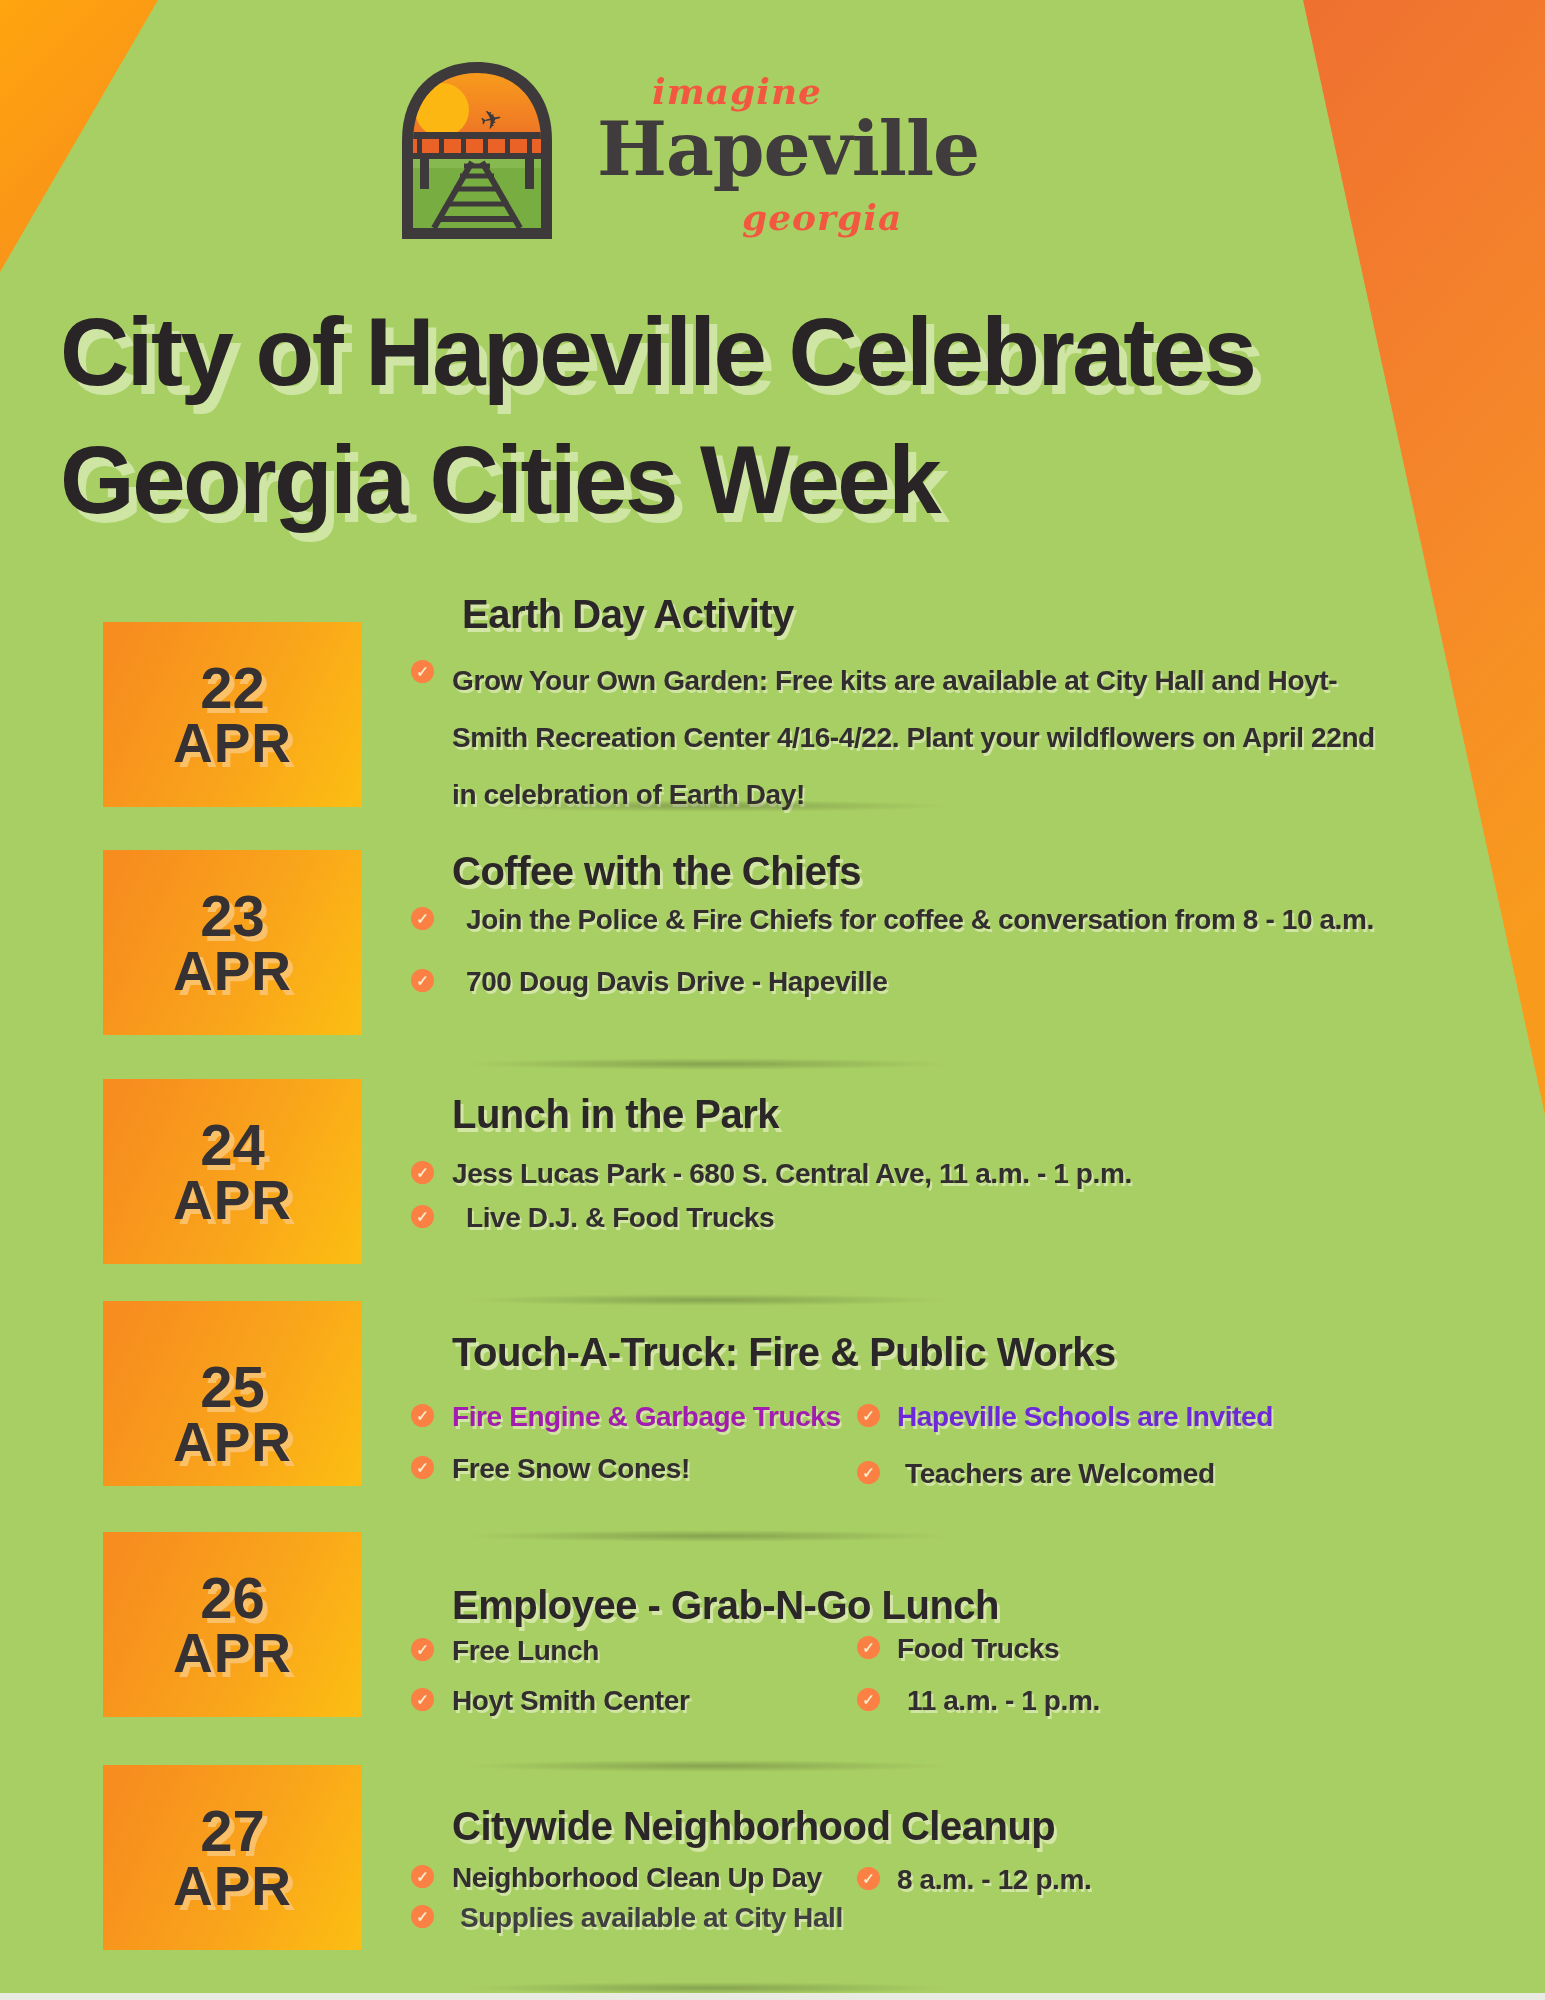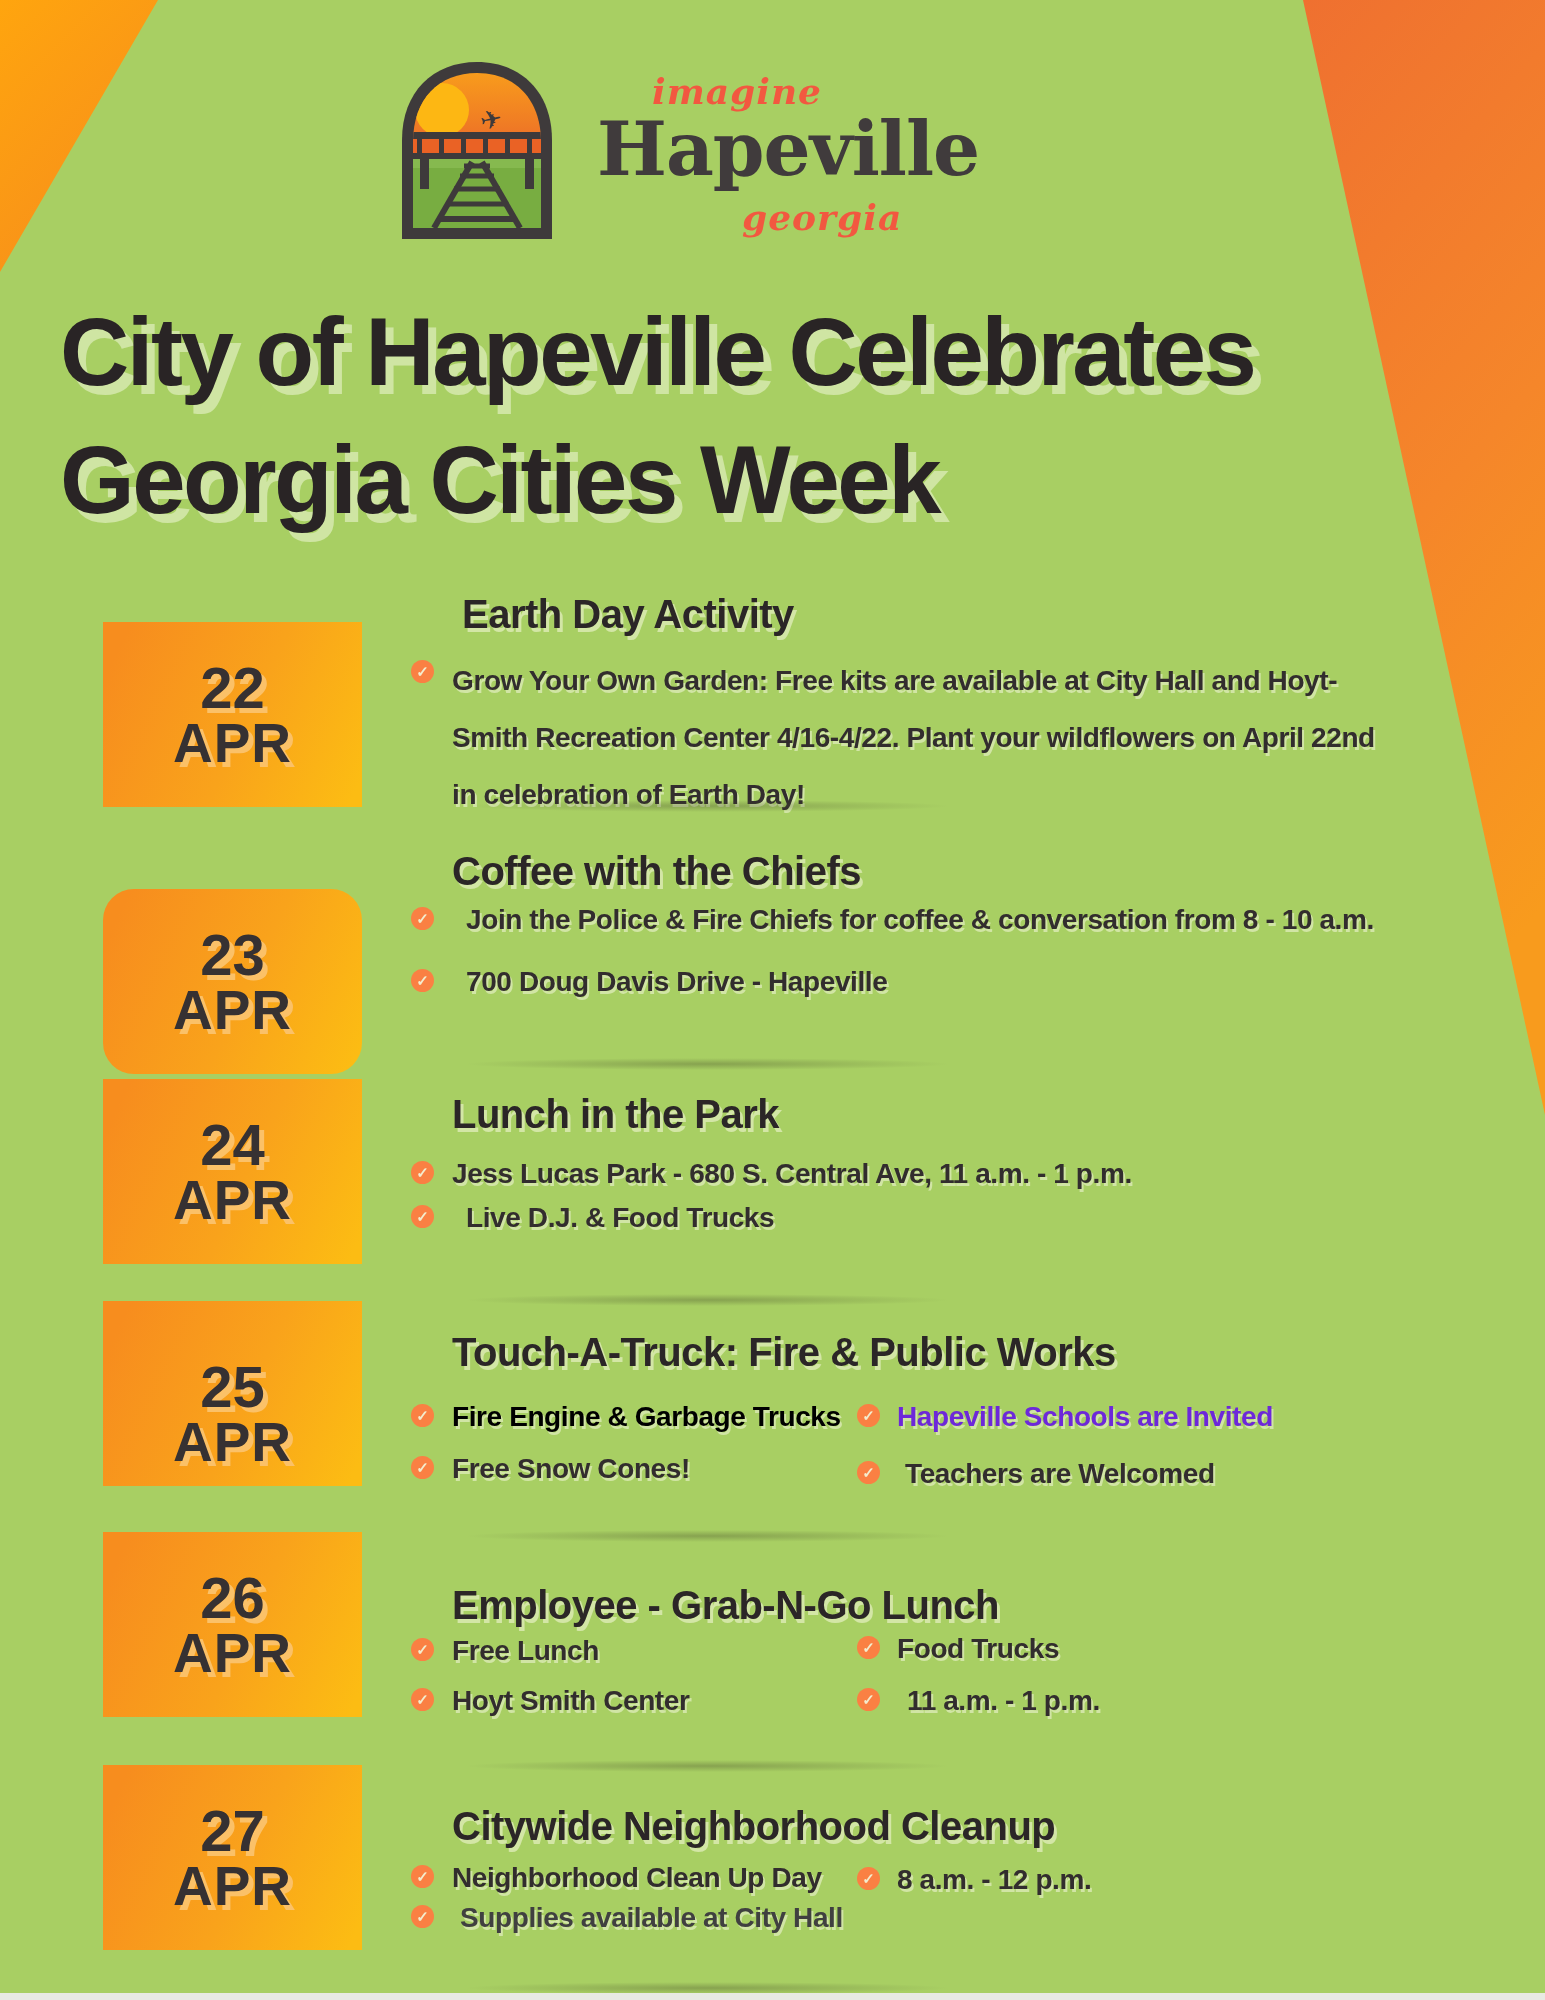--- a/index.html
+++ b/index.html
@@ -119,21 +119,21 @@
         <div class="date-box" style="top: 609px; margin-top: 13px;">
           <div class="date-day" style="color: rgb(54, 49, 50); text-shadow: rgb(251, 193, 104) 5px 5px 0px;">22</div>
           <div class="date-month" style="color: rgb(54, 49, 50); text-shadow: rgb(251, 193, 104) 5px 5px 0px;">APR</div>
         </div>
         <h2 class="event-heading" style="left: 462px; top: 592px; color: rgb(43, 38, 39); text-shadow: rgba(221, 235, 183, 0.8) 3px 4px 0px;">Earth Day Activity</h2>
         <span class="check" style="left: 411px; top: 660px; background: rgb(250, 128, 67);">✓</span>
         <span class="bullet-text wrap" style="left: 452px; top: 652px; color: rgb(50, 45, 46); text-shadow: rgba(221, 235, 183, 0.78) 2px 3px 0px;">Grow Your Own Garden: Free kits are available at City Hall and Hoyt-Smith Recreation Center 4/16-4/22. Plant your wildflowers on April 22nd in celebration of Earth Day!</span>
         <div class="divider" style="top: 798px;"></div>
       </section>
       <section>
-        <div class="date-box" style="top: 889px; border-radius: 31px;">
+        <div class="date-box" style="top: 850px;">
           <div class="date-day" style="color: rgb(54, 49, 50); text-shadow: rgb(251, 193, 104) 5px 5px 0px;">23</div>
           <div class="date-month" style="color: rgb(54, 49, 50); text-shadow: rgb(251, 193, 104) 5px 5px 0px;">APR</div>
         </div>
         <h2 class="event-heading" style="left: 452px; top: 849px; color: rgb(43, 38, 39); text-shadow: rgba(221, 235, 183, 0.8) 3px 4px 0px;">Coffee with the Chiefs</h2>
         <span class="check" style="left: 411px; top: 907px; background: rgb(250, 128, 67);">✓</span>
         <span class="bullet-text" style="left: 466px; top: 904px; color: rgb(50, 45, 46); text-shadow: rgba(221, 235, 183, 0.78) 2px 3px 0px;">Join the Police &amp; Fire Chiefs for coffee &amp; conversation from 8 - 10 a.m.</span>
         <span class="check" style="left: 411px; top: 969px; background: rgb(250, 128, 67);">✓</span>
         <span class="bullet-text" style="left: 466px; top: 966px; color: rgb(50, 45, 46); text-shadow: rgba(221, 235, 183, 0.78) 2px 3px 0px;">700 Doug Davis Drive - Hapeville</span>
         <div class="divider" style="top: 1056px;"></div>
       </section>
@@ -149,21 +149,21 @@
         <span class="bullet-text" style="left: 466px; top: 1202px; color: rgb(50, 45, 46); text-shadow: rgba(221, 235, 183, 0.78) 2px 3px 0px;">Live D.J. &amp; Food Trucks</span>
         <div class="divider" style="top: 1292px;"></div>
       </section>
       <section>
         <div class="date-box" style="top: 1301px;">
           <div class="date-day" style="color: rgb(54, 49, 50); text-shadow: rgb(251, 193, 104) 5px 5px 0px; margin-top: 40px;">25</div>
           <div class="date-month" style="color: rgb(54, 49, 50); text-shadow: rgb(251, 193, 104) 5px 5px 0px;">APR</div>
         </div>
         <h2 class="event-heading" style="left: 452px; top: 1330px; color: rgb(43, 38, 39); text-shadow: rgba(221, 235, 183, 0.8) 3px 4px 0px;">Touch-A-Truck: Fire &amp; Public Works</h2>
         <span class="check" style="left: 411px; top: 1404px; background: rgb(250, 128, 67);">✓</span>
-        <span class="bullet-text" style="left: 452px; top: 1401px; color: #000000; text-shadow: rgba(221, 235, 183, 0.78) 2px 3px 0px;">Fire Engine &amp; Garbage Trucks</span>
+        <span class="bullet-text" style="left: 452px; top: 1401px; color: #a21caf; text-shadow: rgba(221, 235, 183, 0.78) 2px 3px 0px;">Fire Engine &amp; Garbage Trucks</span>
         <span class="check" style="left: 411px; top: 1456px; background: rgb(250, 128, 67);">✓</span>
         <span class="bullet-text" style="left: 452px; top: 1453px; color: rgb(50, 45, 46); text-shadow: rgba(221, 235, 183, 0.78) 2px 3px 0px;">Free Snow Cones!</span>
         <span class="check" style="left: 857px; top: 1404px; background: rgb(250, 128, 67);">✓</span>
         <span class="bullet-text" style="left: 897px; top: 1401px; color: #6d28d9; text-shadow: rgba(221, 235, 183, 0.78) 2px 3px 0px;">Hapeville Schools are Invited</span>
         <span class="check" style="left: 857px; top: 1461px; background: rgb(250, 128, 67);">✓</span>
         <span class="bullet-text" style="left: 905px; top: 1458px; color: rgb(50, 45, 46); text-shadow: rgba(221, 235, 183, 0.78) 2px 3px 0px;">Teachers are Welcomed</span>
         <div class="divider" style="top: 1528px;"></div>
       </section>
       <section>
         <div class="date-box" style="top: 1532px;">

